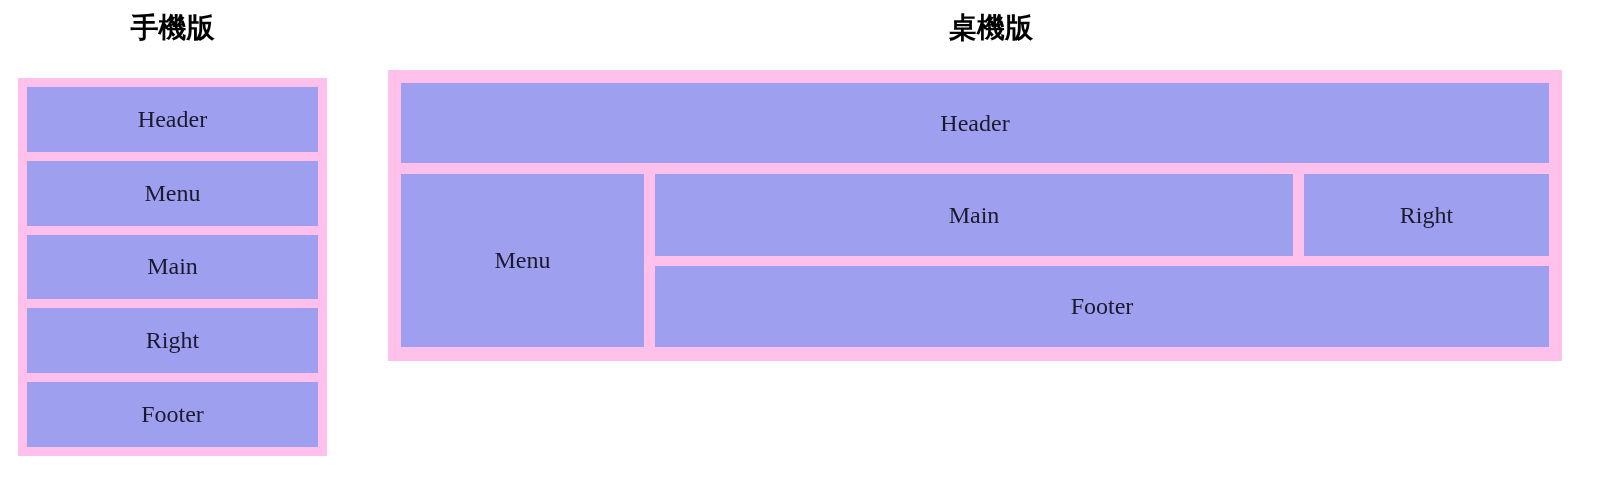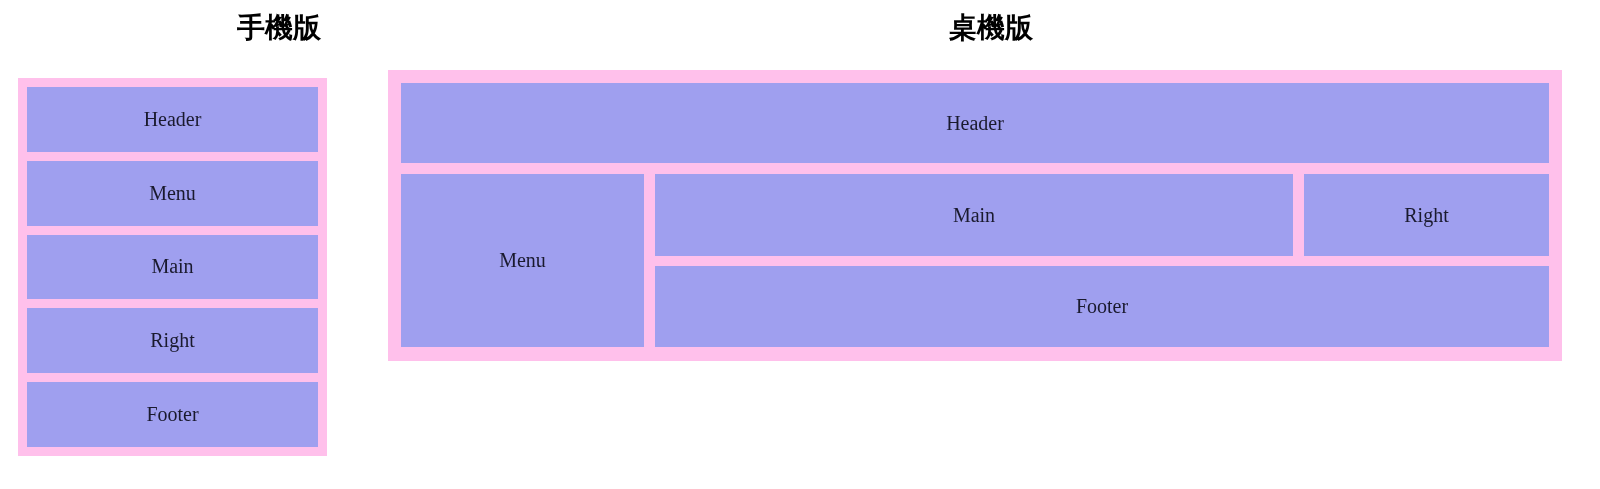--- a/index.html
+++ b/index.html
@@ -23,35 +23,34 @@
     margin: 0;
     font-family: "Liberation Sans", sans-serif;
     font-weight: bold;
     font-size: 28px;
     line-height: 40px;
     color: #000000;
     text-align: center;
     white-space: nowrap;
   }
   #title-mobile {
-    left: 12px;
+    left: 18px;
     width: 309px;
-    text-align: right;
   }
   #title-desktop {
     left: 404px;
     width: 1174px;
   }
 
   
   .panel {
     background: #9f9fef;
     color: #1a1a2e;
     font-family: "Liberation Serif", serif;
-    font-size: 20px;
+    font-size: 24px;
     display: flex;
     align-items: center;
     justify-content: center;
     box-sizing: border-box;
     text-align: center;
   }
 
   
   #mobile-wireframe {
     position: absolute;

